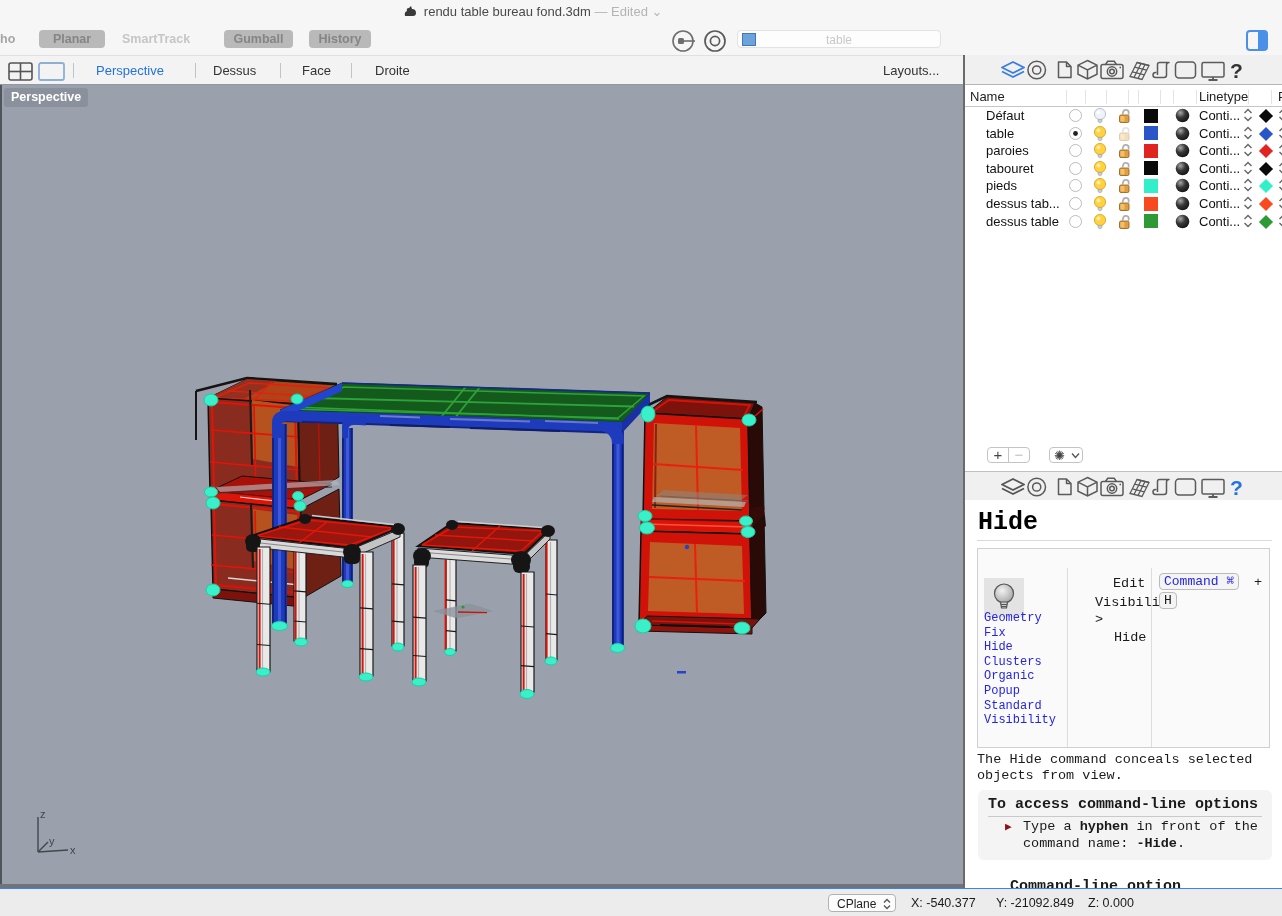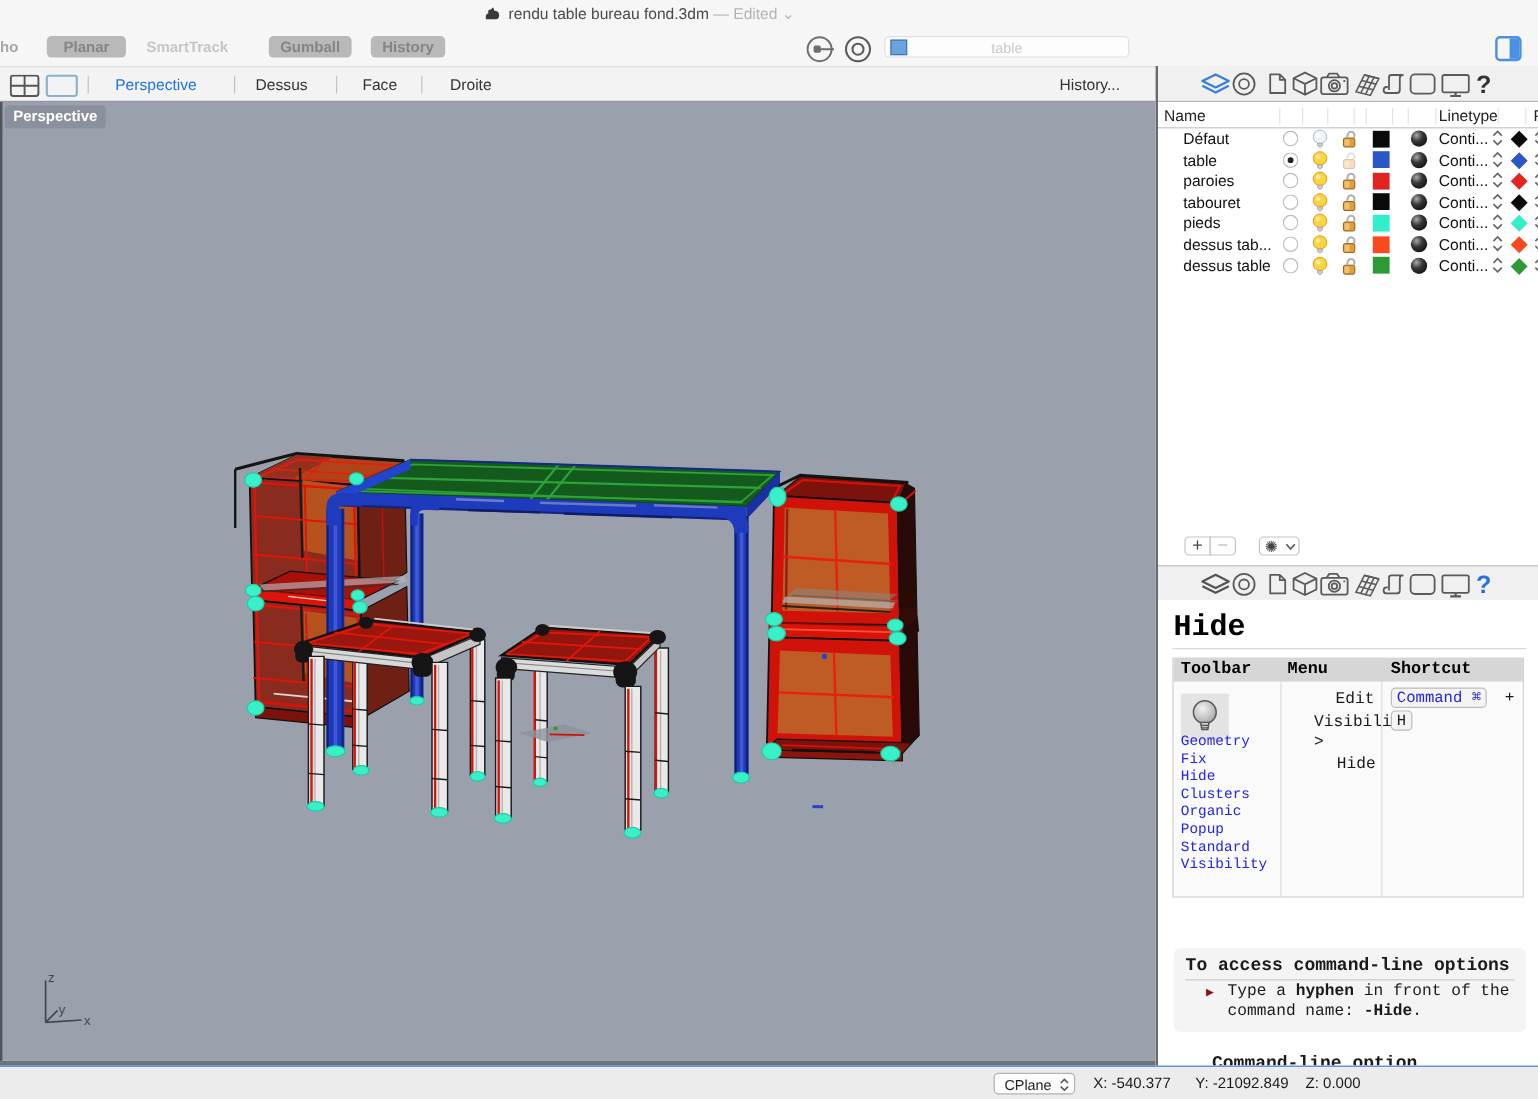--- a/index.html
+++ b/index.html
@@ -91,21 +91,21 @@
       <rect x="31" y="1" width="25" height="17" rx="2" fill="none" stroke="#8db0d2" stroke-width="1.8"></rect>
     </svg>
     <div class="vsep" style="left:73px"></div>
     <span class="tabtxt" style="left:96px;color:#2273dd;">Perspective</span>
     <div class="vsep" style="left:195px"></div>
     <span class="tabtxt" style="left:213px;">Dessus</span>
     <div class="vsep" style="left:280px"></div>
     <span class="tabtxt" style="left:302px;">Face</span>
     <div class="vsep" style="left:351px"></div>
     <span class="tabtxt" style="left:375px;">Droite</span>
-    <span class="tabtxt" style="left:883px;">History...</span>
+    <span class="tabtxt" style="left:883px;">Layouts...</span>
   </div>
 
   <div id="viewport" class="abs">
     <div id="vplabel" class="abs">Perspective</div>
     <svg class="abs" style="left:0;top:0" width="961" height="799" viewBox="2 85 961 799" id="scene">
       <path d="M640,409 L667,396 L757,402" fill="none" stroke="#141414" stroke-width="2.5"></path>
         <path d="M647,413 L667,397 L755,403 L748,419 Z" fill="#7c120c" stroke="#111" stroke-width="1"></path>
         <path d="M652,412 L669,400 L750,405 L744,416" fill="none" stroke="#d81208" stroke-width="1.8"></path>
         <path d="M645,413 L748,419 L750,521 L643,519 Z" fill="#d01208" stroke="#111" stroke-width="1.5"></path>
         <path d="M654,423 L740,428 L742,511 L652,509 Z" fill="#bf5b24"></path>
@@ -677,25 +677,20 @@
             </g>
           </g>
           <text x="265" y="22.5" font-family="Liberation Sans" font-size="21" font-weight="bold" fill="#2273dd">?</text>
         </svg>
       </div>
 
     <div id="helppanel" class="abs">
       <div id="hidetitle" class="abs">Hide</div>
       <div id="hiderule" class="abs"></div>
       <div id="cmdtable" class="abs">
-        <div id="cmdthead" class="abs">
-          <span class="abs" style="left:6px;top:1px;">Toolbar</span>
-          <span class="abs" style="left:95px;top:1px;">Menu</span>
-          <span class="abs" style="left:181px;top:1px;">Shortcut</span>
-        </div>
         <div class="tcol" style="left:89px"></div>
         <div class="tcol" style="left:173px"></div>
 
         <div class="abs" style="left:6px;top:29px;width:40px;height:39px;background:#e3e3e3;"><svg width="40" height="39" viewBox="0 0 40 39">
               <defs>
                 <radialGradient id="bg2" cx="0.4" cy="0.35" r="0.8">
                   <stop offset="0" stop-color="#f2f2f2"></stop>
                   <stop offset="0.7" stop-color="#b5b5b5"></stop>
                   <stop offset="1" stop-color="#8a8a8a"></stop>
                 </radialGradient>
@@ -711,20 +706,21 @@
 
         <span class="abs" style="left:95px;top:27px;margin-left:40px;">Edit</span>
         <span class="abs" style="left:117px;top:46px;">Visibility</span>
         <span class="abs" style="left:117px;top:63px;">&gt;</span>
         <span class="abs" style="left:136px;top:81px;">Hide</span>
 
         <div class="keycap" style="left:181px;top:24px;color:#2424e4;">Command ⌘</div>
         <span class="abs" style="left:276px;top:26px;">+</span>
         <div class="keycap" style="left:181px;top:43px;">H</div>
       </div>
+      <div class="abs" style="left:12px;top:252px;width:300px;line-height:15.5px;">The Hide command conceals selected objects from view.</div>
       <div id="greybox" class="abs">
         <div class="abs" style="left:10px;top:6px;font-weight:bold;font-size:15px;width:274px;border-bottom:1px solid #c9c9c9;padding-bottom:3px;">To access command-line options</div>
         <div class="abs" style="left:27px;top:30px;color:#8e1010;font-size:11px;">▶</div>
         <div class="abs" style="left:45px;top:28px;width:250px;line-height:17px;">Type a <b>hyphen</b> in front of the command name: <b>-Hide</b>.</div>
       </div>
       <div class="abs" style="left:45px;top:378px;font-weight:bold;font-size:15px;">Command-line option</div>
     </div>
   </div>
 
   <div id="statusbar" class="abs">

